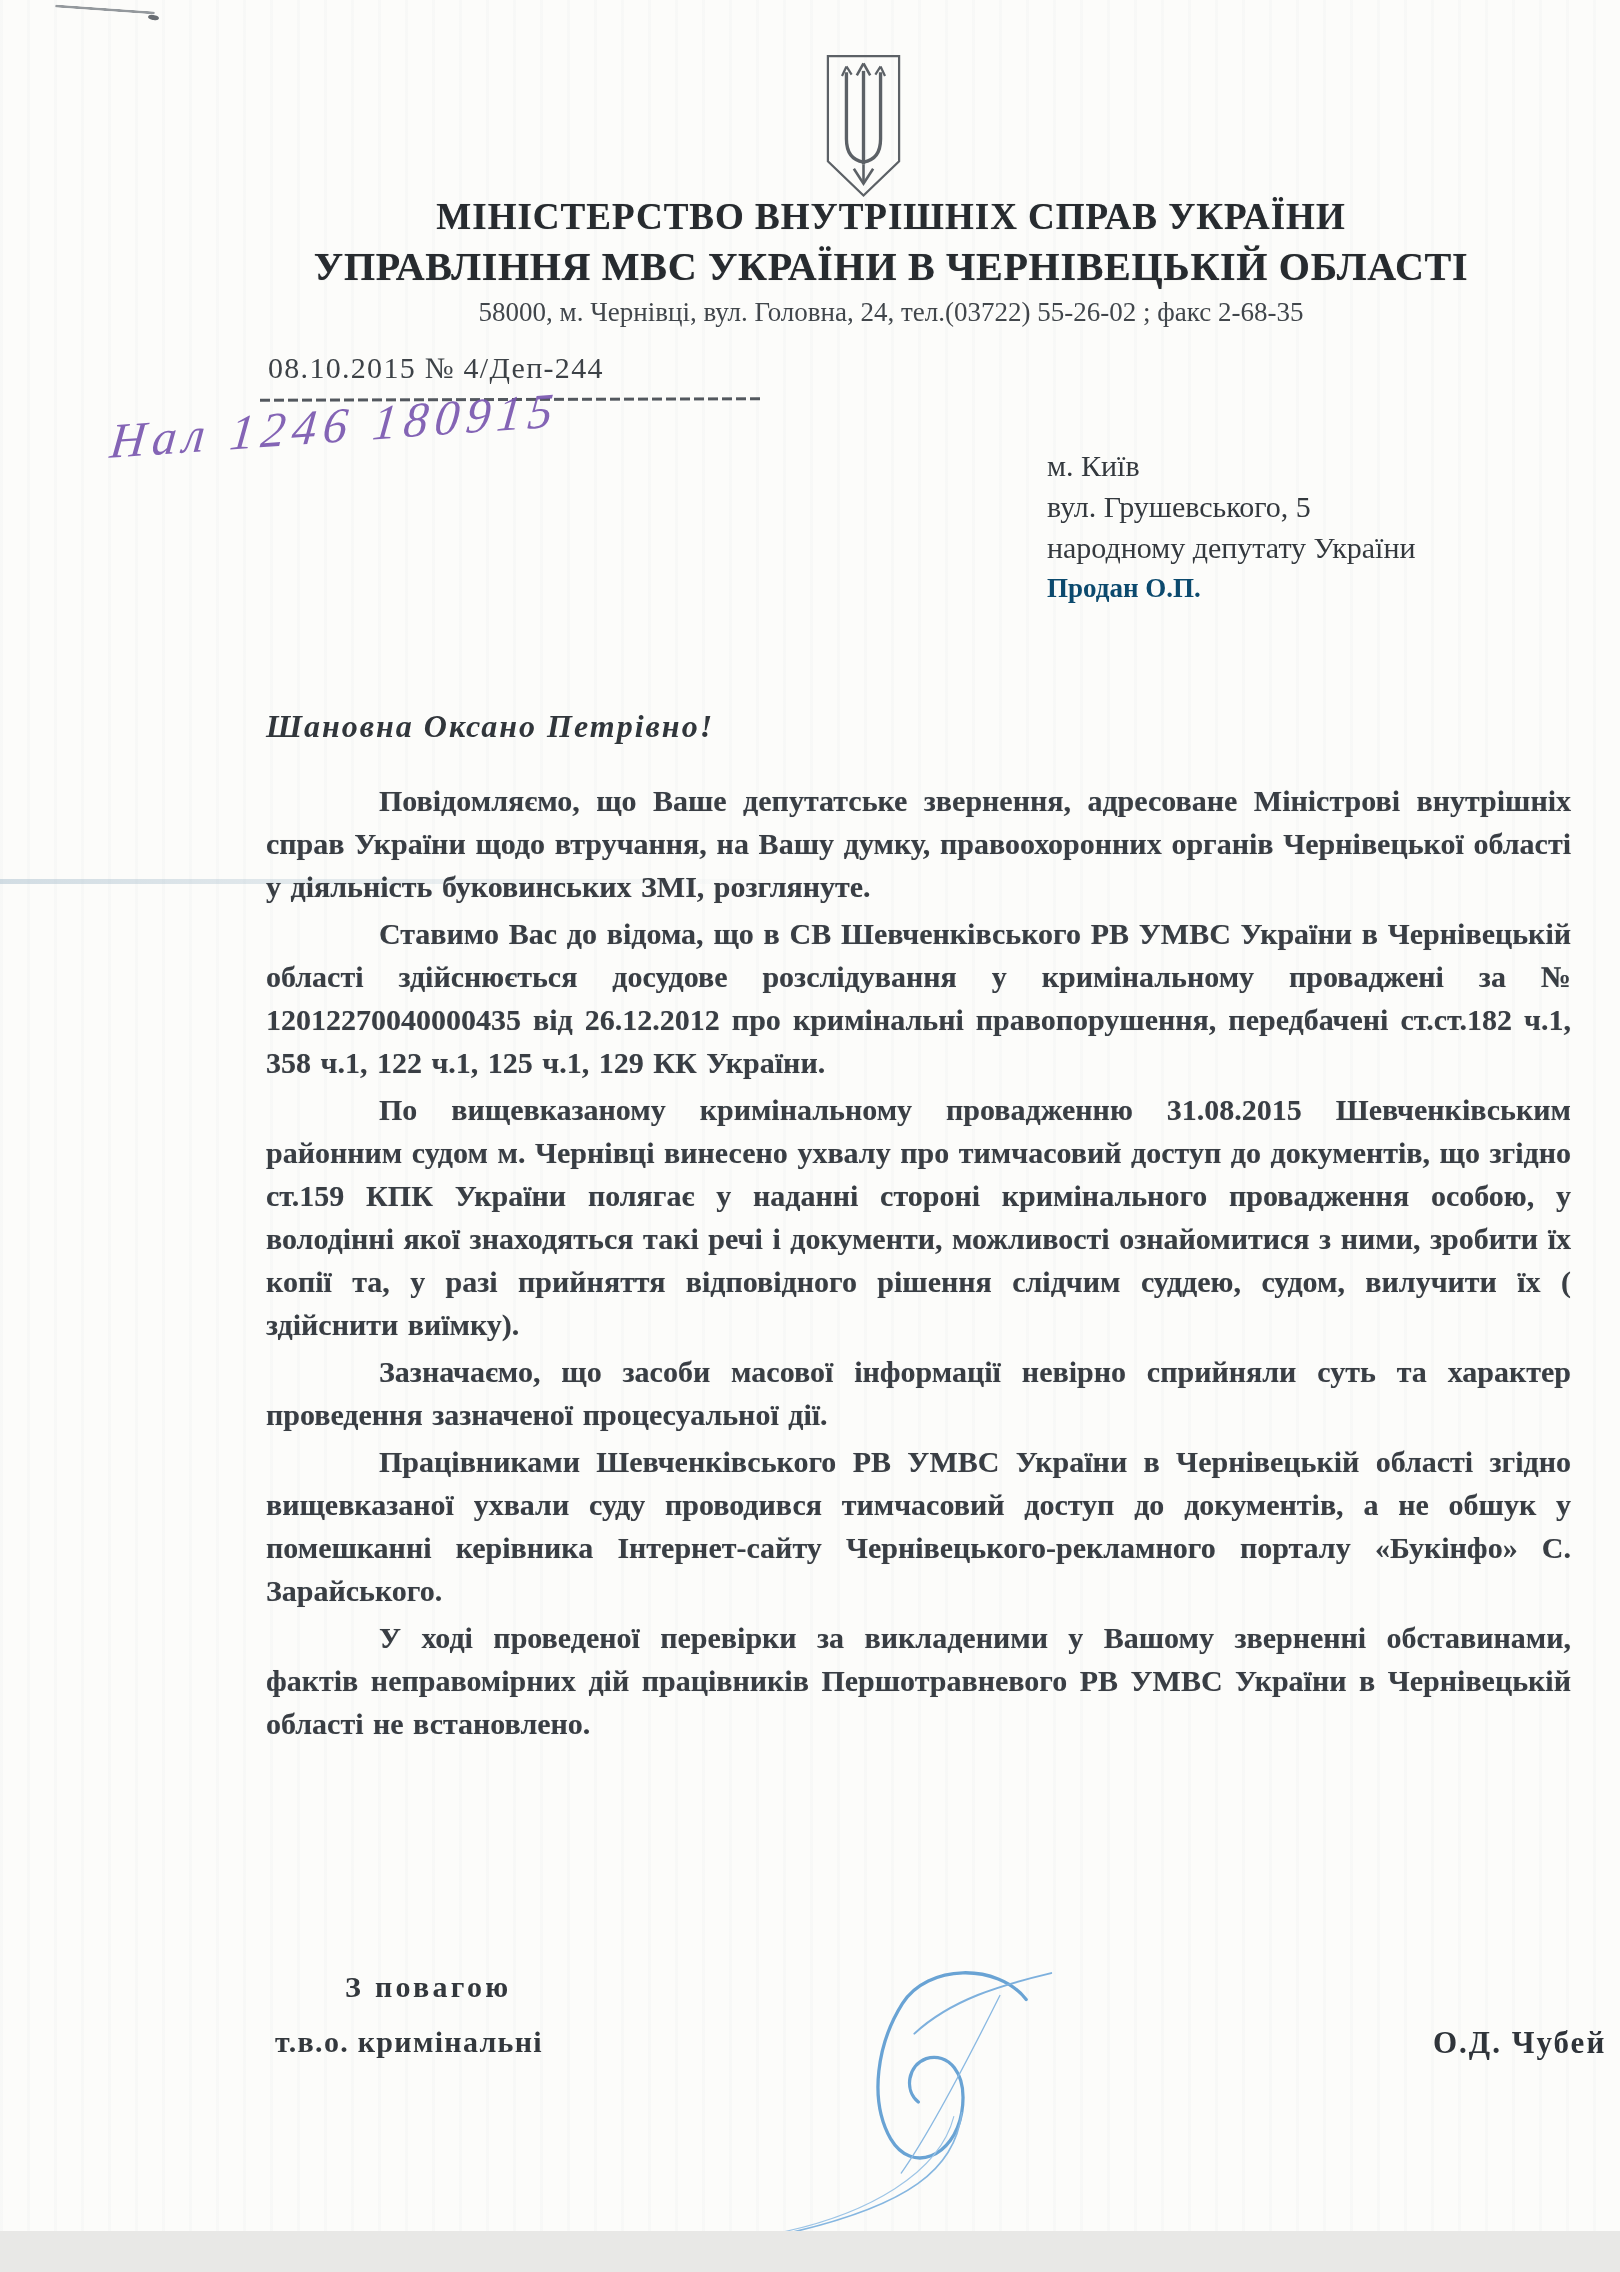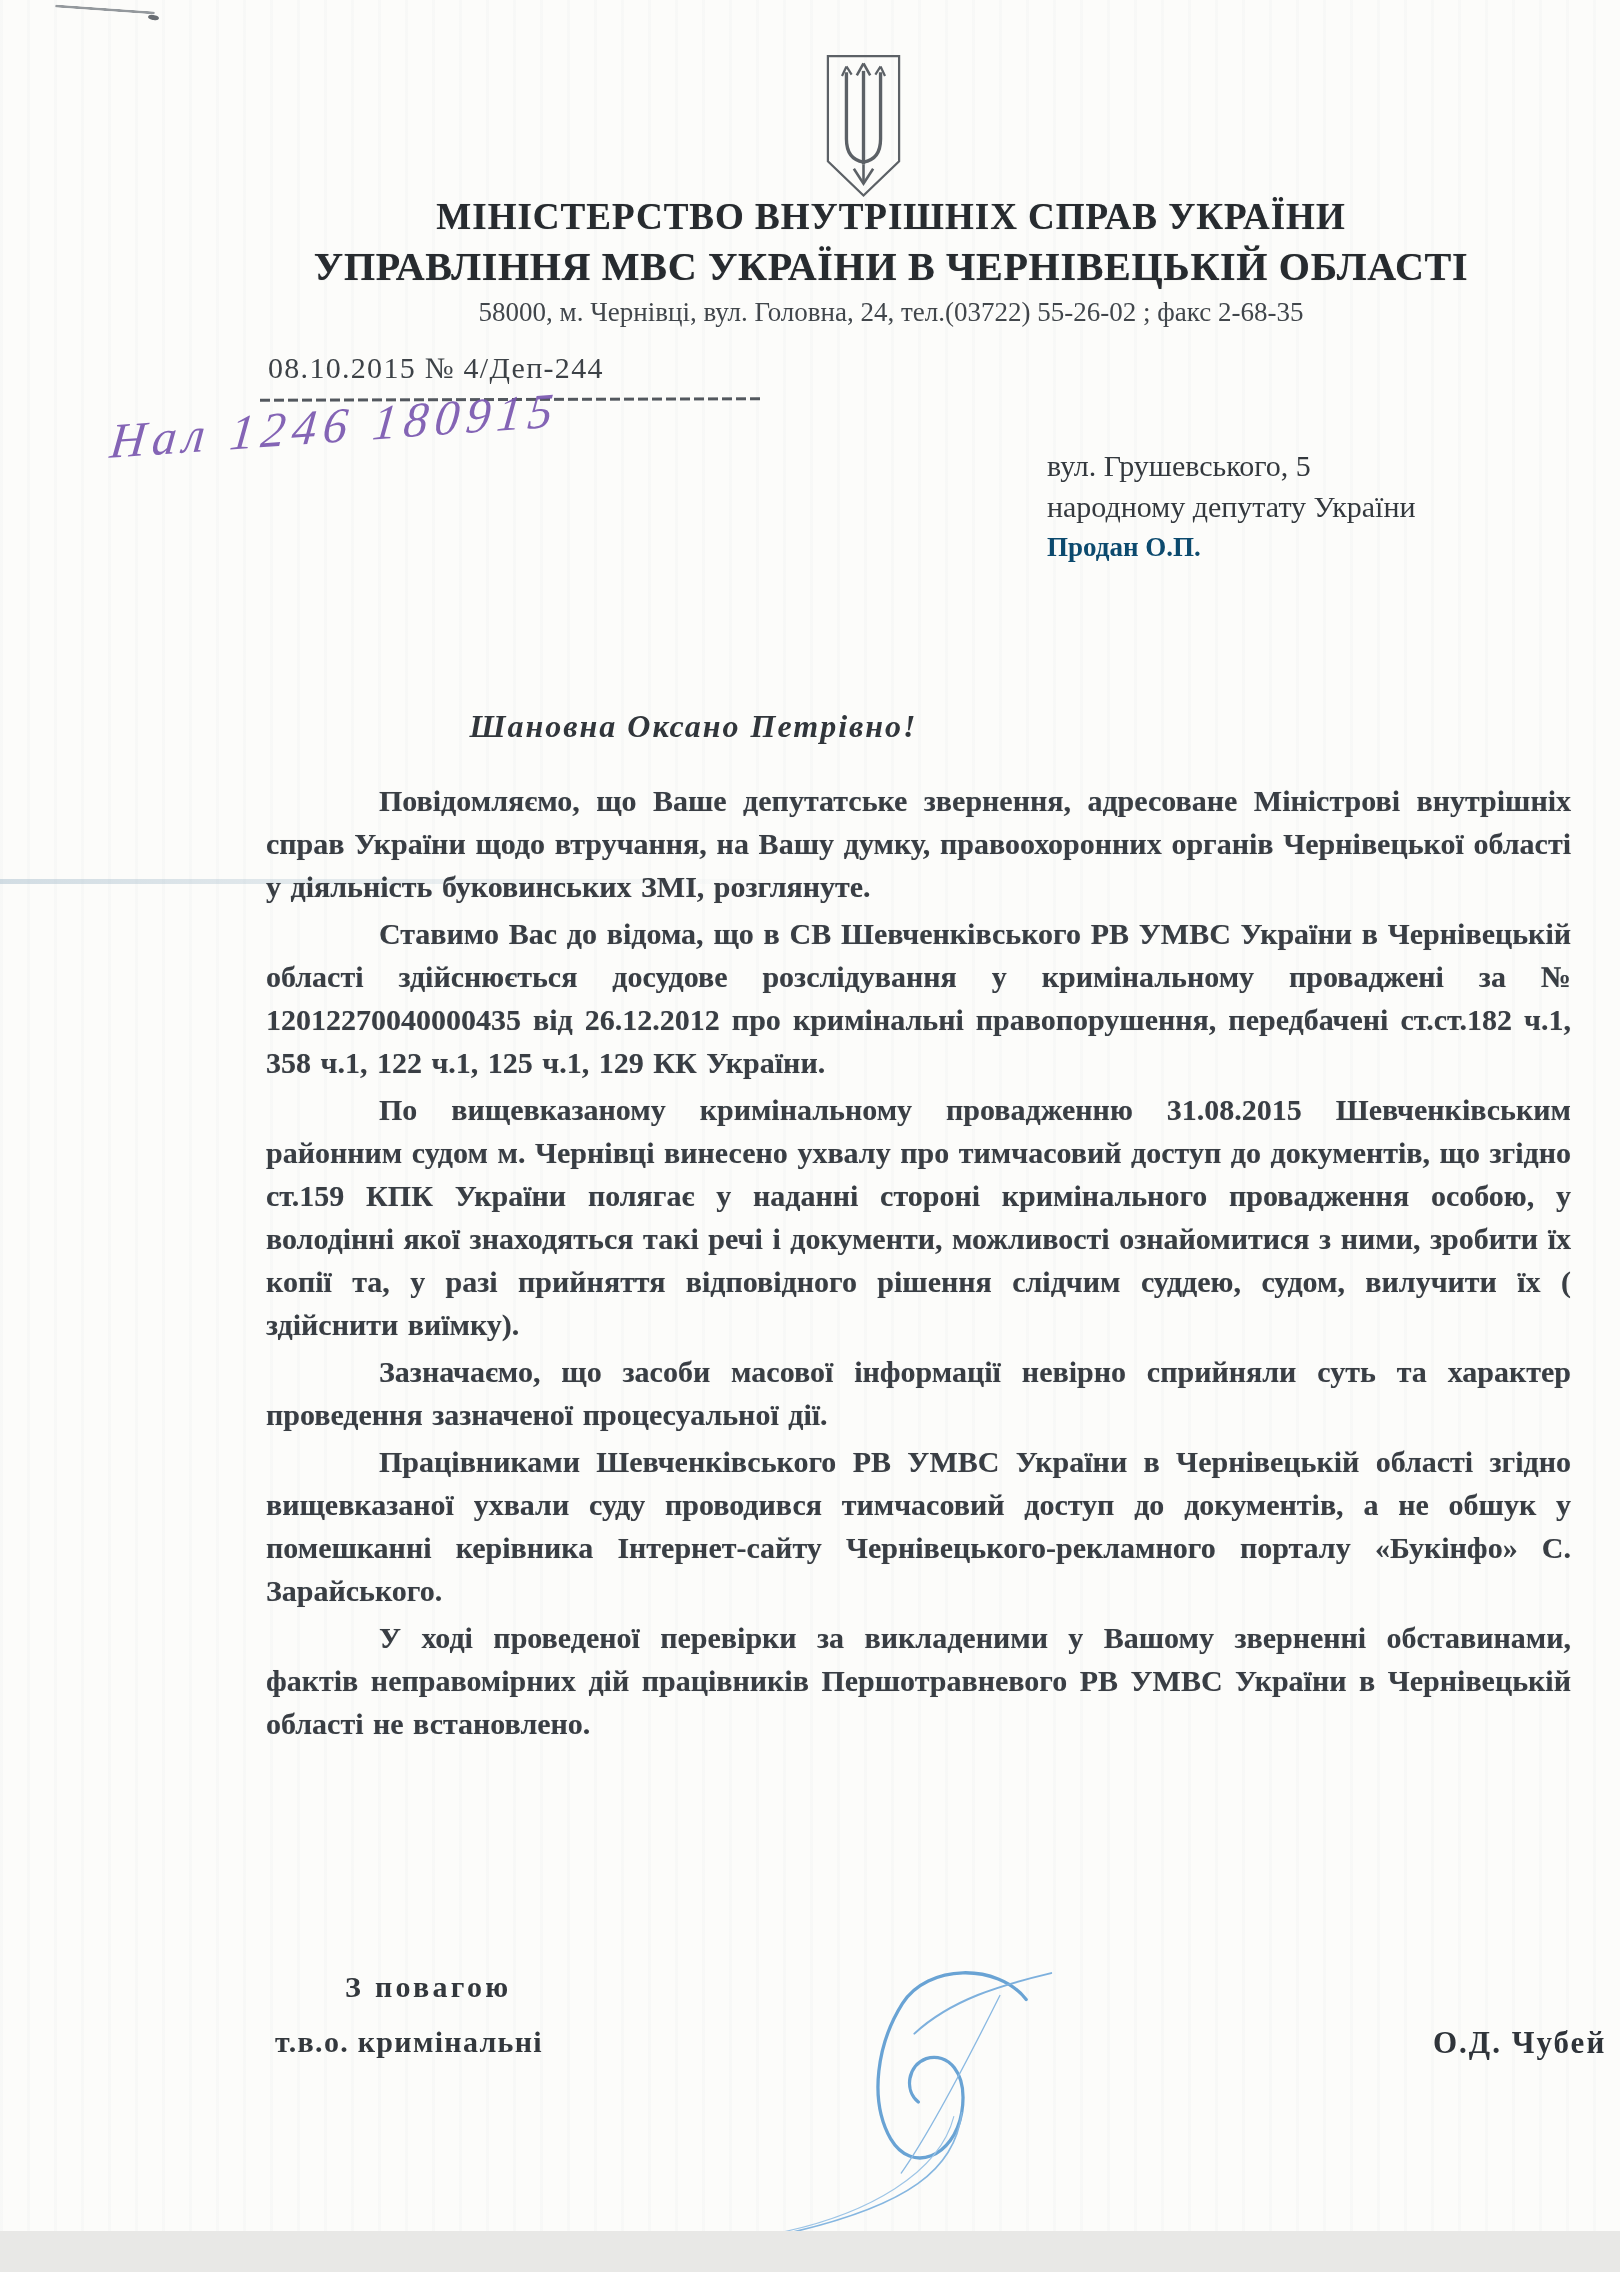--- a/index.html
+++ b/index.html
@@ -29,21 +29,21 @@
   .handwriting{
     position:absolute; left:110px; top:397px; font-size:49px; font-style:italic;
     color:#7a58b0; letter-spacing:6.6px; transform:rotate(-4deg) skewX(-10deg);
     white-space:nowrap; opacity:.92;
   }
   
   .recipient{ position:absolute; left:1047px; top:445px; font-size:30px; line-height:41px; color:#34393e; }
   .recipient .name{ font-weight:bold; font-size:27px; color:#0c4a6e; }
   
   .salutation{
-    position:absolute; left:266px; top:708px; width:855px; text-align:center;
+    position:absolute; left:266px; top:708px; width:855px; text-align:left;
     font-size:32px; font-weight:bold; font-style:italic; letter-spacing:2px; color:#31363b;
   }
   .body-text{
     position:absolute; left:266px; top:779px; width:1305px;
     font-size:30px; line-height:43px; text-align:justify; color:#393e44;
     text-shadow:0 0 0.7px rgba(55,60,66,.35); word-spacing:2px;
   }
   .body-text p{ margin:0 0 4px 0; text-indent:113px;font-weight:bold; }
   
   .closing{ position:absolute; left:345px; top:1970px; font-size:30px; font-weight:bold; letter-spacing:3.3px; color:#33383d; }
@@ -87,20 +87,21 @@
     <div class="t1">МІНІСТЕРСТВО ВНУТРІШНІХ СПРАВ УКРАЇНИ</div>
     <div class="t2">УПРАВЛІННЯ МВС УКРАЇНИ В ЧЕРНІВЕЦЬКІЙ ОБЛАСТІ</div>
     <div class="addr">58000, м. Чернівці, вул. Головна, 24, тел.(03722) 55-26-02 ; факс 2-68-35</div>
   </div>
 
   <div class="ref-line">08.10.2015 № 4/Деп-244</div>
   <div class="ref-underline"></div>
   <div class="handwriting">Нал 1246 180915</div>
 
   <div class="recipient">
+    <div>м. Київ</div>
     <div>вул. Грушевського, 5</div>
     <div>народному депутату України</div>
     <div class="name">Продан О.П.</div>
   </div>
 
   <div class="salutation">Шановна Оксано Петрівно!</div>
 
   <div class="body-text">
     <p>Повідомляємо, що Ваше депутатське звернення, адресоване Міністрові внутрішніх справ України щодо втручання, на Вашу думку, правоохоронних органів Чернівецької області у діяльність буковинських ЗМІ, розглянуте.</p>
     <p>Ставимо Вас до відома, що в СВ Шевченківського РВ УМВС України в Чернівецькій області  здійснюється досудове розслідування у кримінальному проваджені за № 12012270040000435 від 26.12.2012 про кримінальні правопорушення,  передбачені ст.ст.182 ч.1, 358 ч.1, 122 ч.1, 125 ч.1, 129 КК України.</p>

